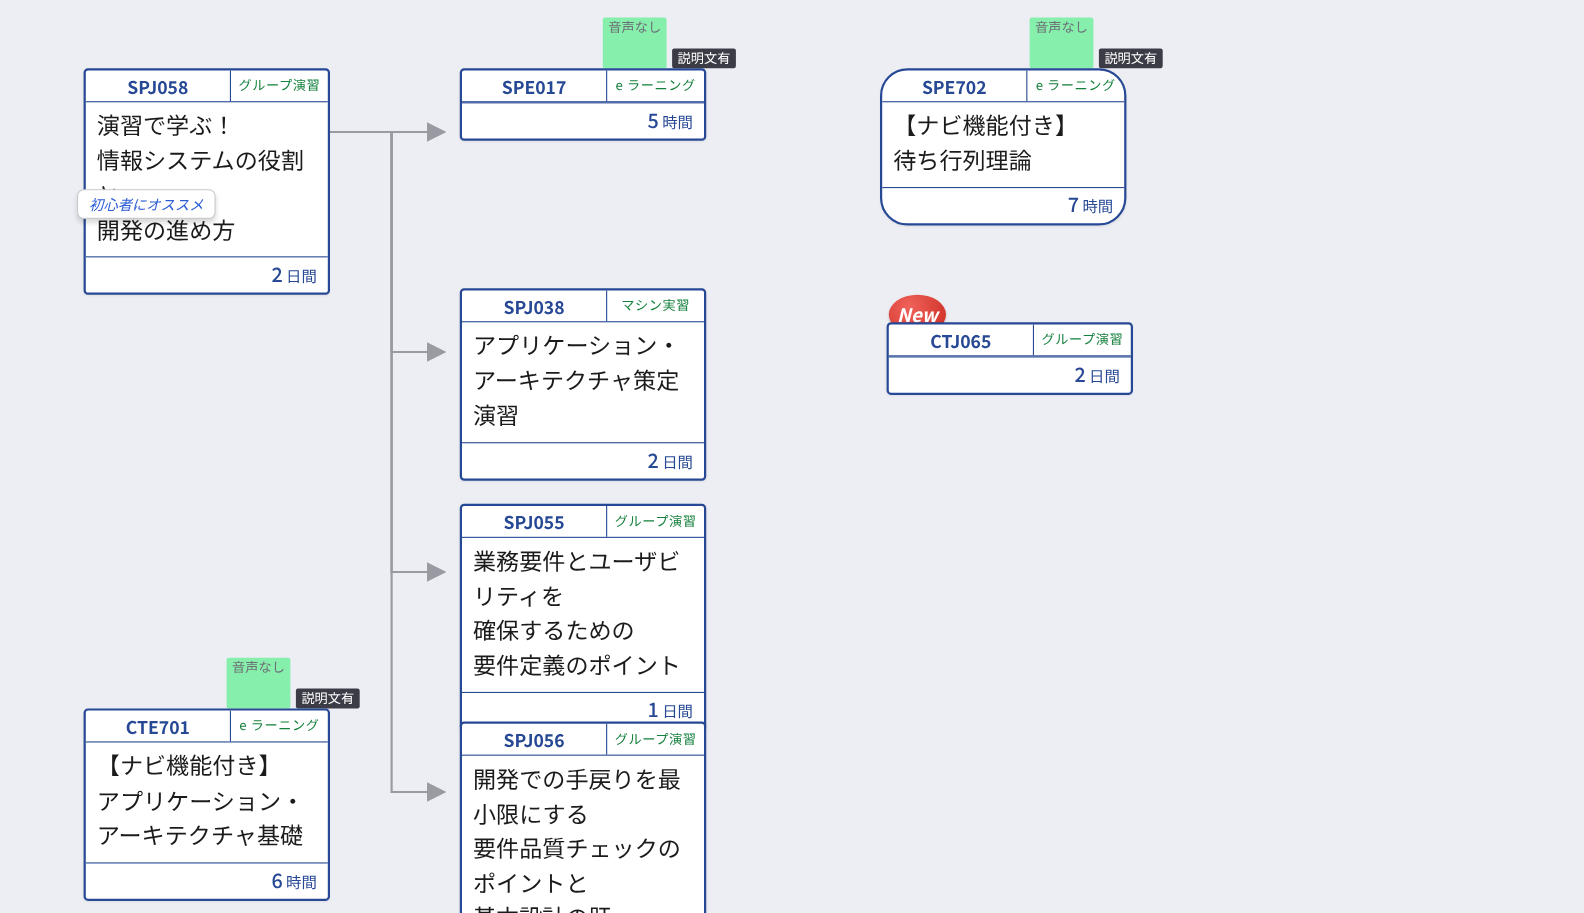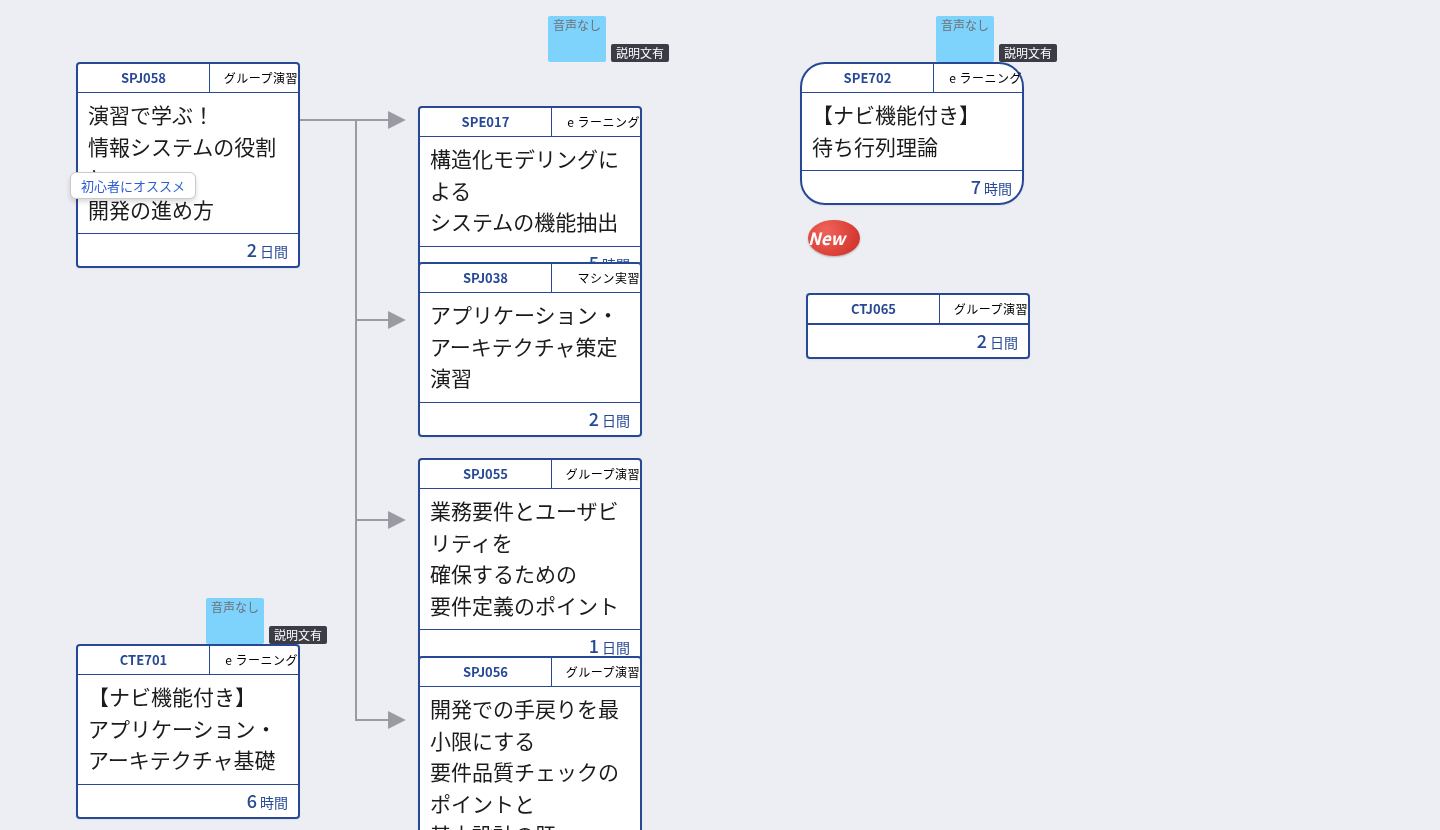--- a/index.html
+++ b/index.html
@@ -28,31 +28,31 @@
   .card .hdr {
     display: flex;
     align-items: stretch;
     border-bottom: 1px solid #274995;
   }
   .card .code {
     flex: 1;
     text-align: center;
     color: #274995;
     font-weight: 600;
-    font-size: 13px;
+    font-size: 16px;
     line-height: 28px;
     padding: 0 4px;
   }
   .card .tag {
     width: 88px;
     border-left: 1px solid #274995;
-    color: #000000;
+    color: #15803d;
     font-size: 12px;
     line-height: 28px;
-    text-align: right;
+    text-align: center;
     letter-spacing: 0.5px;
   }
   .card .body {
     padding: 6px 10px 8px 10px;
     font-size: 21px;
     line-height: 1.5;
     color: #1b1b1b;
     min-height: 54px;
   }
   .card .ftr {
@@ -78,21 +78,21 @@
     transform: translateY(-100%);
   }
   .top-badges .pill {
     font-size: 12px;
     line-height: 18px;
     padding: 0 5px;
     border-radius: 2px;
     white-space: nowrap;
   }
   .pill.light {
-    background: #7dd3fc;
+    background: #86efac;
     color: #6e6e76;
   }
   .pill.dark {
     background: #3c3c47;
     color: #ffffff;
     margin-top: 28px;
   }
   .reco-chip {
     position: absolute;
     background: #ffffff;
@@ -108,21 +108,23 @@
     position: absolute;
     width: 52px;
     height: 36px;
     background: radial-gradient(circle at 35% 30%, #f0635a, #cc2b22);
     border-radius: 50% / 50%;
     color: #ffffff;
     font-style: italic;
     font-weight: 700;
     font-size: 17px;
     line-height: 36px;
+    text-align: center;
     box-shadow: 0 1px 2px rgba(0,0,0,0.25);
+    margin-top: 48px;
   }
   svg.links {
     position: absolute;
     left: 0;
     top: 0;
     width: 1440px;
     height: 830px;
     pointer-events: none;
   }
 </style>
@@ -150,21 +152,21 @@
     <div class="hdr">
       <div class="code">SPJ058</div>
       <div class="tag">グループ演習</div>
     </div>
     <div class="body">演習で学ぶ！<br>情報システムの役割と<br>開発の進め方</div>
     <div class="ftr">
       <span class="num">2</span>
       <span class="unit">日間</span>
     </div>
   </div>
-  <div class="reco-chip" style="left:70px; top:172px;">初心者にオススメ</div>
+  <div class="reco-chip" style="left:70px; top:172px;font-style:italic;">初心者にオススメ</div>
 
   <div class="top-badges" style="left:206px; top:644px;">
     <span class="pill light">音声なし</span>
     <span class="pill dark">説明文有</span>
   </div>
   <div class="card" style="left:76px; top:644px;">
     <div class="hdr">
       <div class="code">CTE701</div>
       <div class="tag">e ラーニング</div>
     </div>
@@ -172,26 +174,25 @@
     <div class="ftr">
       <span class="num">6</span>
       <span class="unit">時間</span>
     </div>
   </div>
 
   <div class="top-badges" style="left:548px; top:62px;">
     <span class="pill light">音声なし</span>
     <span class="pill dark">説明文有</span>
   </div>
-  <div class="card" style="left:418px; top:62px;margin-top:44px;">
+  <div class="card" style="left:418px; top:62px;">
     <div class="hdr">
       <div class="code">SPE017</div>
       <div class="tag">e ラーニング</div>
     </div>
-    <div class="body">構造化モデリングによる<br>システムの機能抽出</div>
     <div class="ftr">
       <span class="num">5</span>
       <span class="unit">時間</span>
     </div>
   </div>
 
   <div class="card" style="left:418px; top:262px;">
     <div class="hdr">
       <div class="code">SPJ038</div>
       <div class="tag">マシン実習</div>

